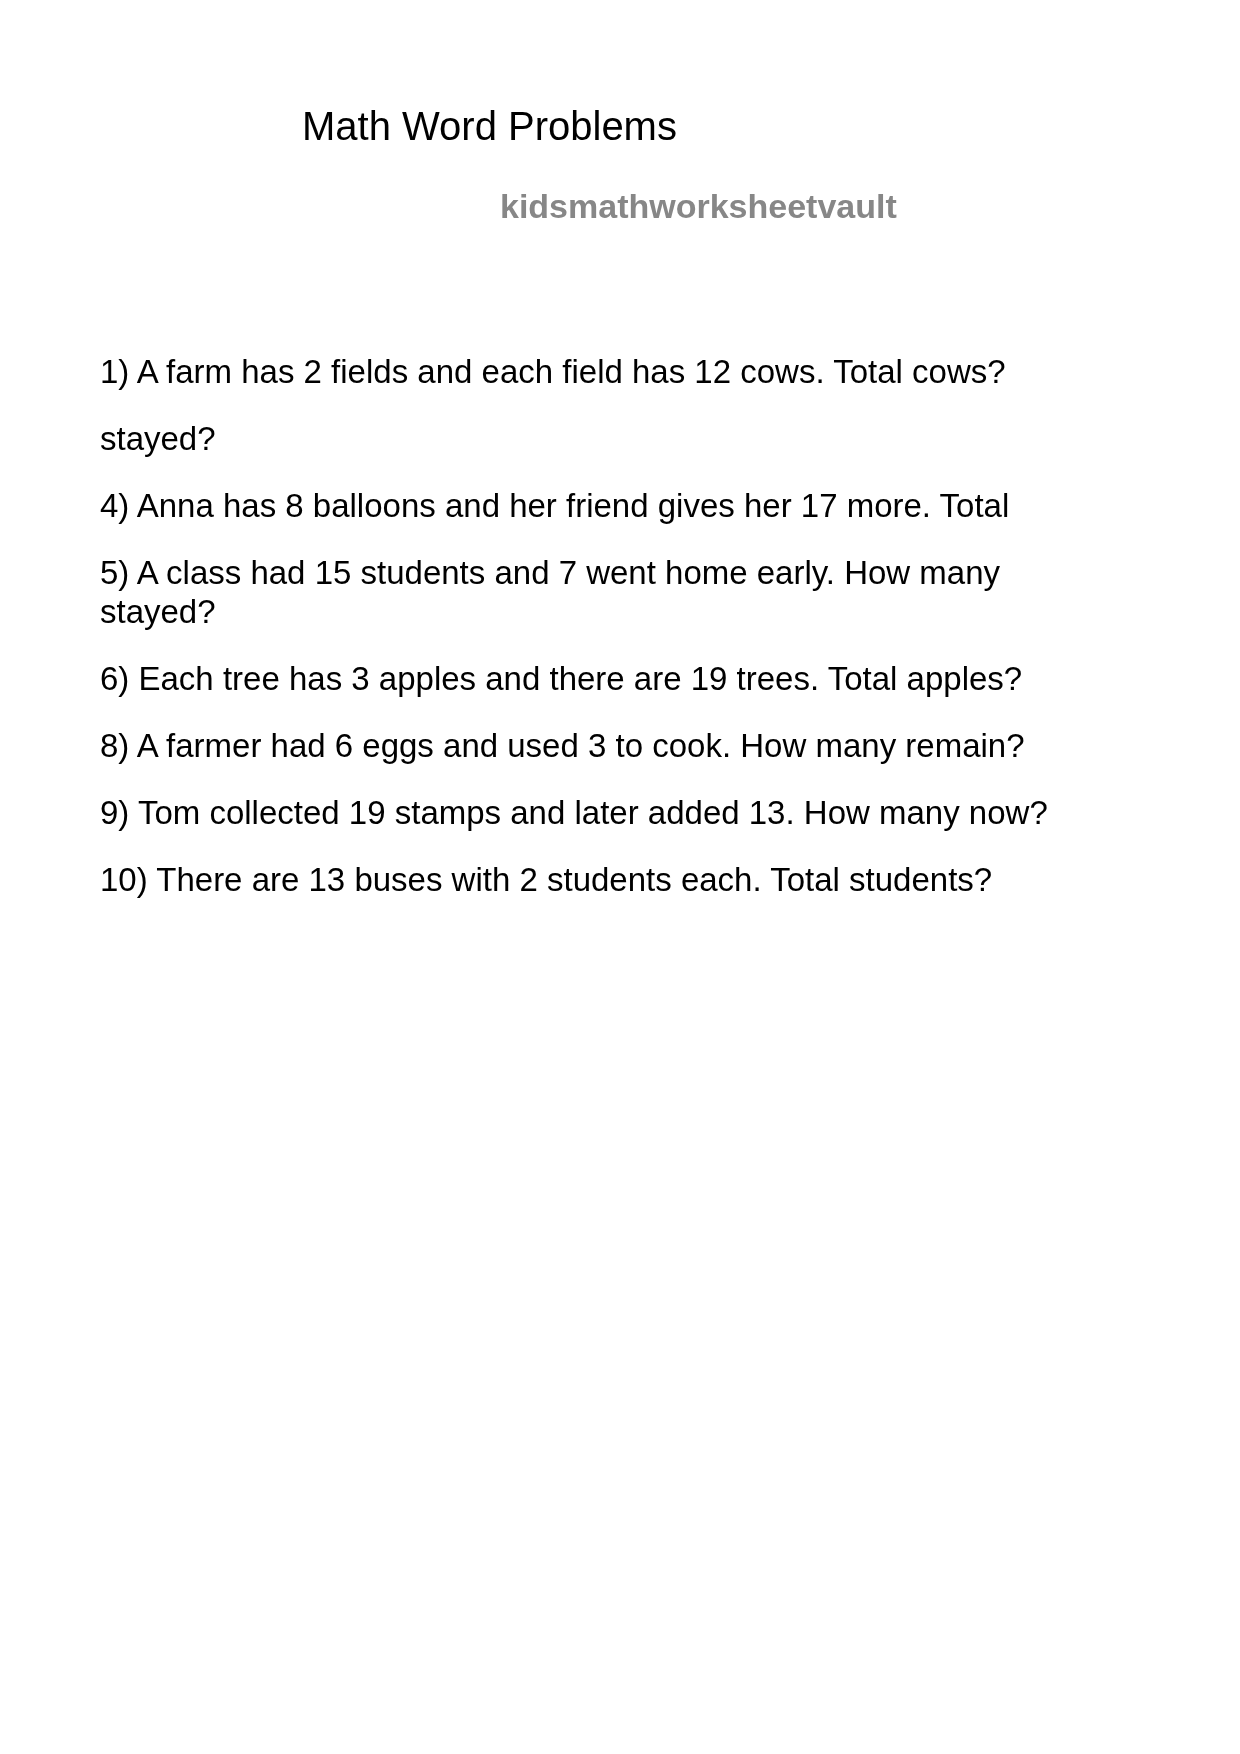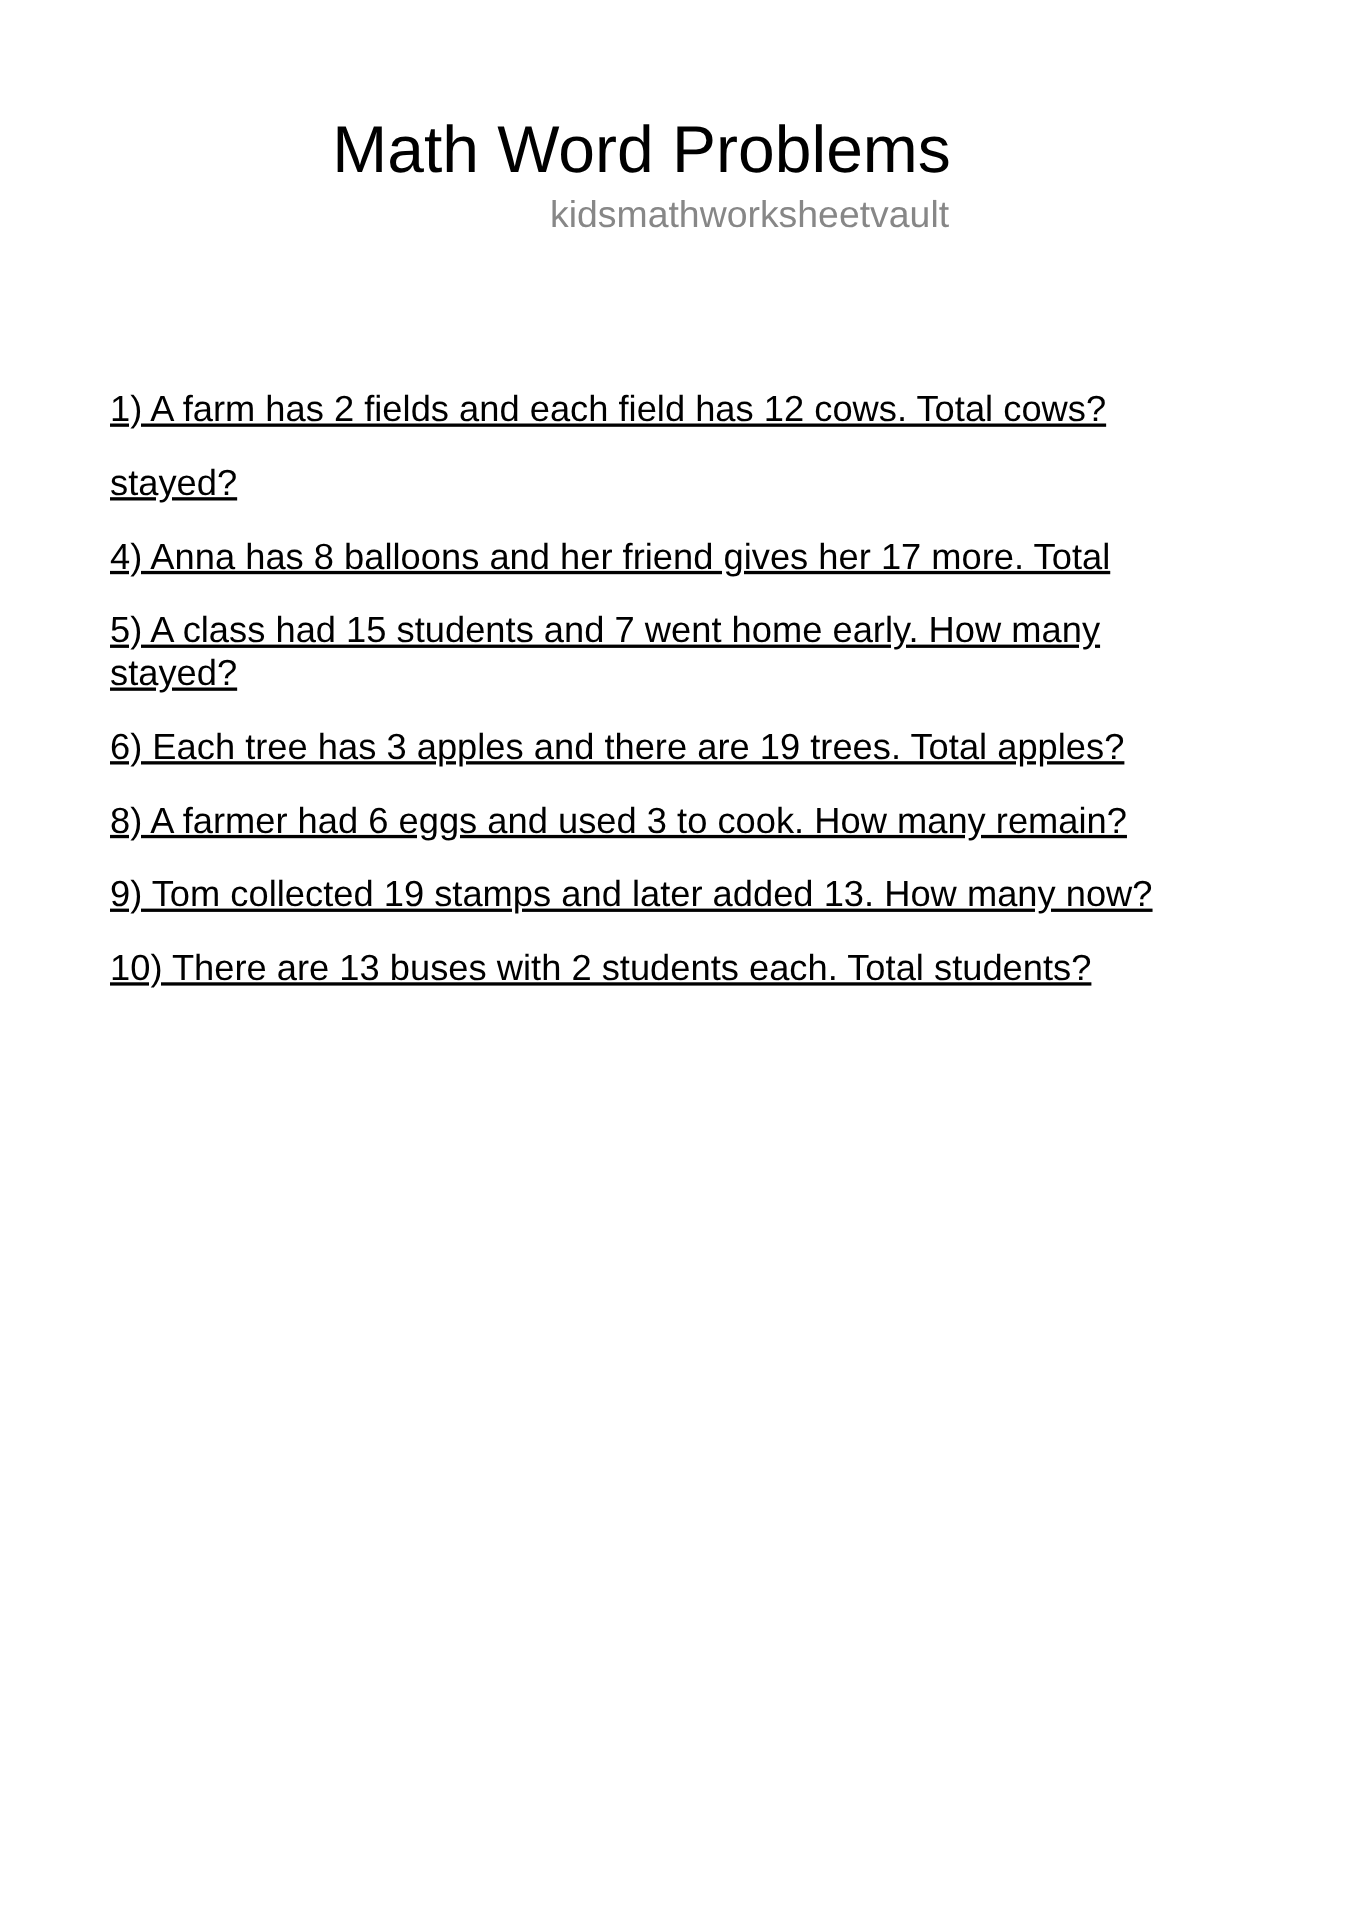--- a/index.html
+++ b/index.html
@@ -18,48 +18,47 @@
   .page {
     position: absolute;
     inset: 0;
     background: #ffffff;
   }
   .title {
     position: absolute;
     top: 106px;
     left: 302px;
     margin: 0;
-    font-size: 60px;
+    font-size: 40px;
     font-weight: 400;
     line-height: 1;
     color: #000000;
     white-space: nowrap;
   }
   .subtitle {
     position: absolute;
-    top: 178px;
+    top: 189px;
     left: 500px;
     font-size: 34px;
-    font-weight: 400;
+    font-weight: 700;
     line-height: 1;
     color: #878787;
     white-space: nowrap;
   }
   .problems {
     position: absolute;
     top: 352px;
     left: 100px;
     width: 1060px;
     font-size: 33px;
     line-height: 39px;
     color: #000000;
   }
   .problem {
     margin: 0 0 28px 0;
-    text-decoration: underline;
   }
   .pline {
     white-space: nowrap;
   }
 </style>
 </head>
 <body>
 
 <div class="page">
 

